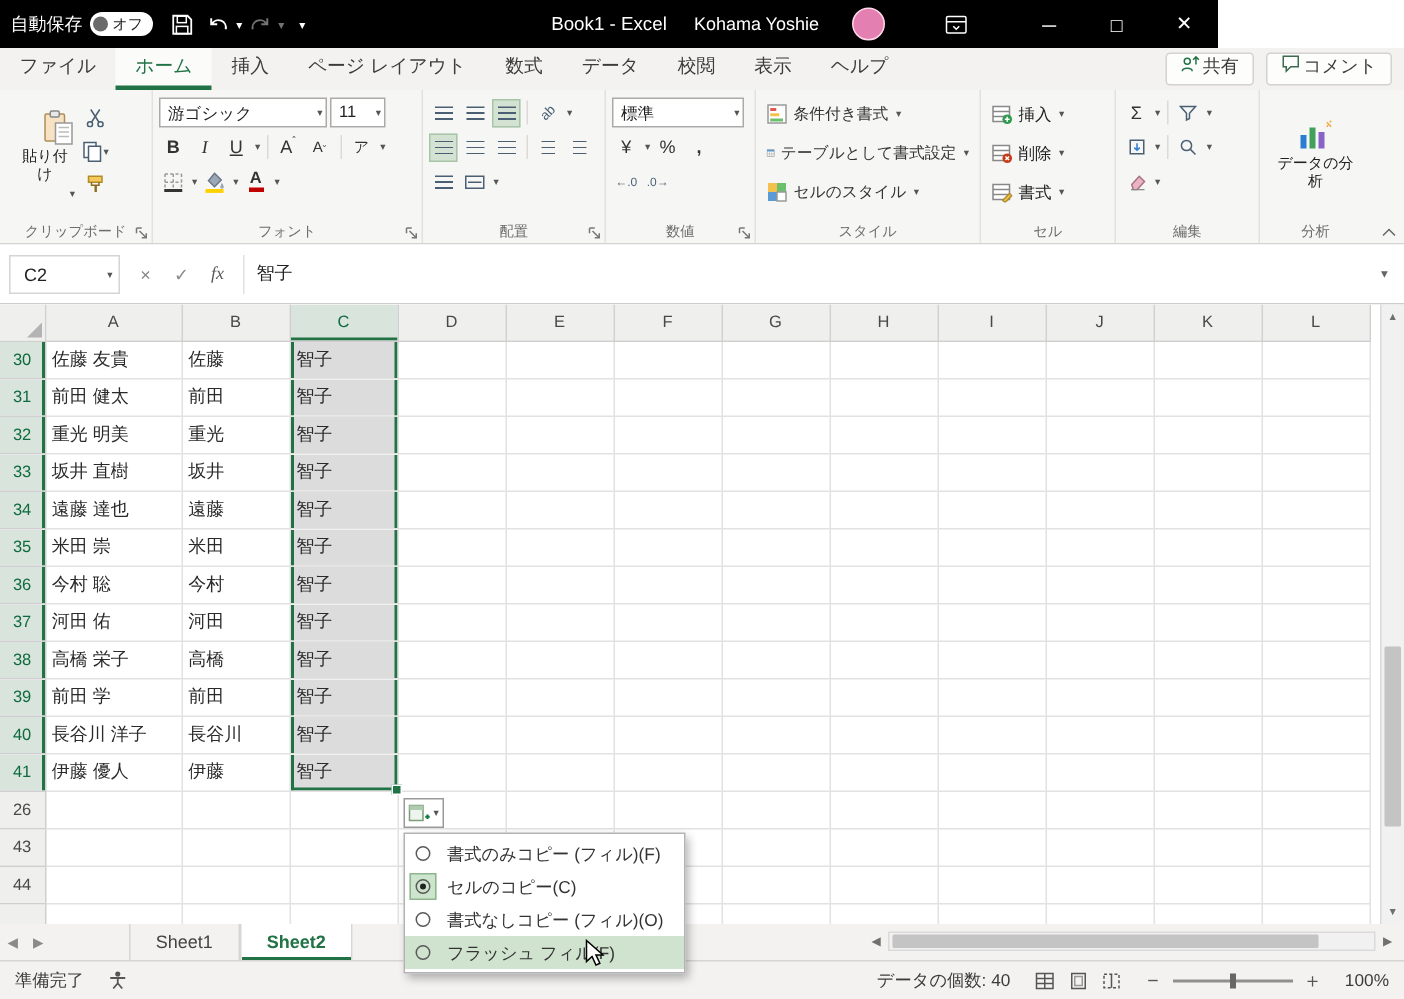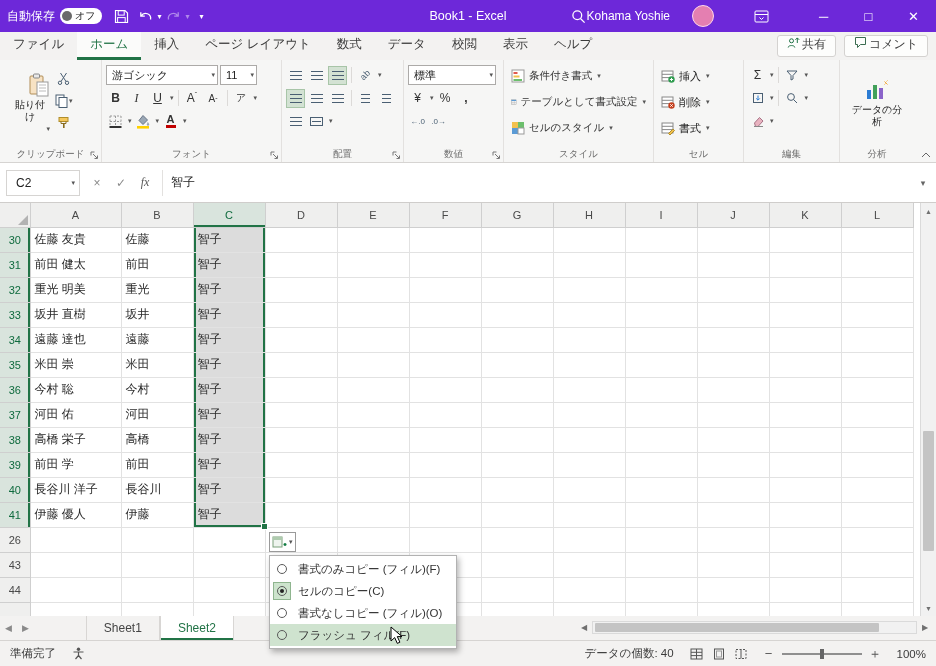--- a/index.html
+++ b/index.html
@@ -1,21 +1,21 @@
 <!DOCTYPE html>
 <html><head>
 <meta charset="utf-8">
 <style>
   *{margin:0;padding:0;box-sizing:border-box}
   html,body{width:936px;height:666px;overflow:hidden}
   body{font-family:"Liberation Sans","DejaVu Sans",sans-serif;background:#fff;color:#222}
   #win{position:relative;width:936px;height:666px;overflow:hidden;background:#fff}
 
   
-  #titlebar{position:absolute;left:0;top:0;width:936px;height:32px;background:#6d28d9;display:flex;align-items:center;color:#fff;font-size:12px}
+  #titlebar{position:absolute;left:0;top:0;width:812px;height:32px;background:#000000;display:flex;align-items:center;color:#fff;font-size:12px}
   .tb-item{display:flex;align-items:center;gap:5px;margin:0 7px;height:32px}
   .pill{display:inline-flex;align-items:center;gap:3px;background:#fff;color:#222;border-radius:9px;height:16px;padding:0 7px 0 2px;font-size:10px}
   .pill .dot{width:10px;height:10px;border-radius:50%;background:#6a6a6a}
   .qat-btn{width:24px;height:32px;display:flex;align-items:center;justify-content:center}
   .dim{opacity:.45}
   .tb-chev{font-size:8px;color:#fff}
   #app-title{position:absolute;left:50%;transform:translateX(-50%);top:0;height:32px;display:flex;align-items:center;font-size:12.5px;white-space:nowrap}
   #search-btn{position:absolute;left:563px;top:0;width:30px;height:32px;display:flex;align-items:center;justify-content:center}
   #user-area{position:absolute;right:222px;top:0;height:32px;display:flex;align-items:center;gap:22px}
   .avatar{width:22px;height:22px;border-radius:50%;background:#e47fb1;border:1.5px solid #ffd7ea}
@@ -94,21 +94,21 @@
   .mitem.sel .rbox{background:#cde4cd;border-color:#8fb58f}
   .radio{width:10px;height:10px;border:1.5px solid #5a5a5a;border-radius:50%;position:relative}
   .radio.on::after{content:"";position:absolute;left:2px;top:2px;width:4px;height:4px;border-radius:50%;background:#222}
   #cursor{position:absolute;left:390px;top:626px;z-index:60}
 
   
   #sheetrow{position:absolute;left:0;top:616px;width:936px;height:24px;background:#f3f2f1;display:flex;align-items:stretch;font-size:12px;color:#444}
   .snav{display:flex;align-items:center;padding:0 5px;color:#8a8a8a;font-size:9px}
   #sheettabs{display:flex;align-items:stretch;margin-left:52px}
   .stab{display:flex;align-items:center;padding:0 17px;border-right:1px solid #d8d6d4;border-left:1px solid #d8d6d4}
-  .stab.active{background:#fff;color:#217346;font-weight:normal;box-shadow:inset 0 -2px 0 #217346}
+  .stab.active{background:#fff;color:#217346;font-weight:bold;box-shadow:inset 0 -2px 0 #217346}
   #hscroll{position:absolute;left:576px;top:3px;width:357px;height:17px;display:flex;align-items:center}
   .harrow{width:16px;height:17px;display:flex;align-items:center;justify-content:center;font-size:8px;color:#707070}
   #htrack{flex:1;height:13px;background:#f1f1f1;border:1px solid #dadada;position:relative}
   #hthumb{position:absolute;left:2px;top:1px;height:9px;width:88%;background:#c4c4c4;border-radius:1px}
 
   
   #statusbar{position:absolute;left:0;top:640px;width:936px;height:26px;background:#f3f2f1;border-top:1px solid #d6d4d2;display:flex;align-items:center;font-size:11.5px;color:#3b3b3b}
   #statusbar .left{display:flex;align-items:center;gap:16px;margin-left:10px}
   #statusbar .right{margin-left:auto;display:flex;align-items:center;gap:16px;margin-right:10px}
   .viewicons{display:flex;align-items:center;gap:10px}

